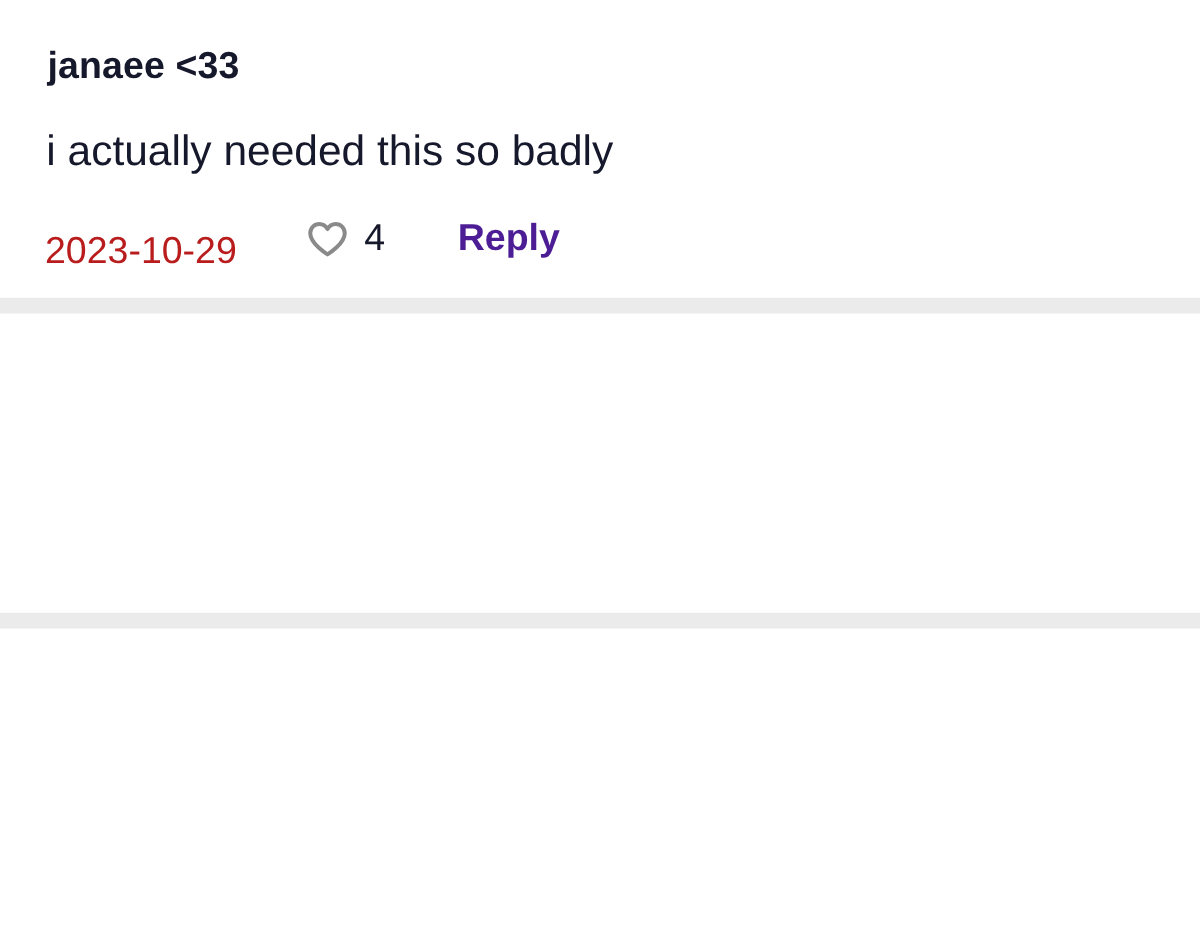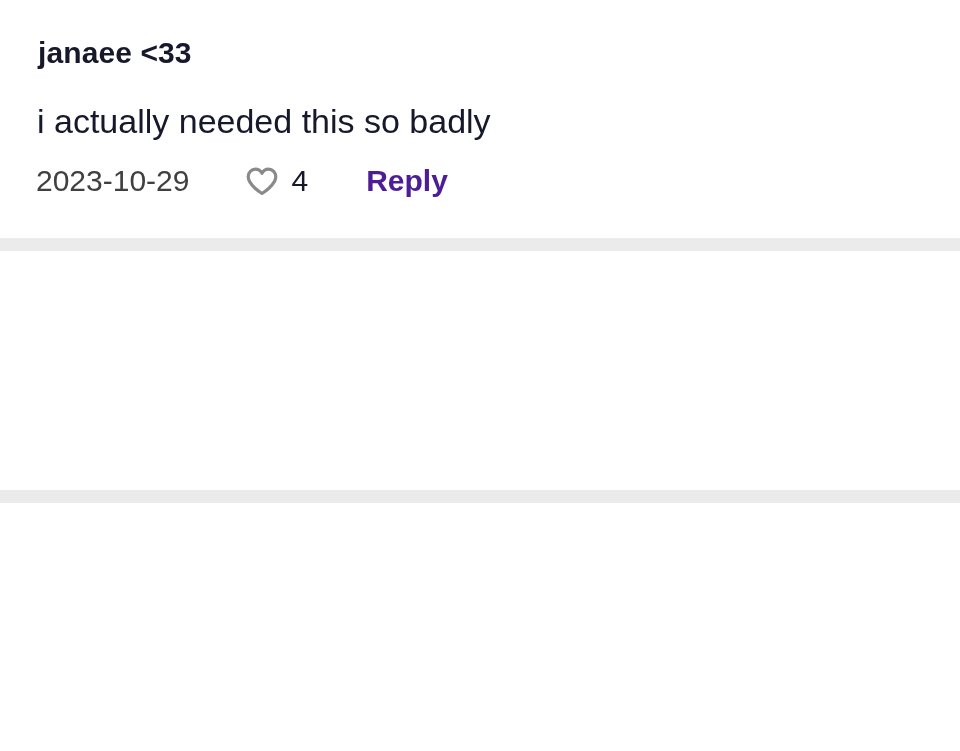--- a/index.html
+++ b/index.html
@@ -40,22 +40,23 @@
     white-space: nowrap;
   }
 
   .comment-meta {
     display: flex;
     align-items: center;
     white-space: nowrap;
   }
 
   .comment-date {
-    color: #404040;
+    color: #b91c1c;
     white-space: nowrap;
+    margin-top: 20px;
   }
 
   .like-group {
     display: flex;
     align-items: center;
     white-space: nowrap;
   }
 
   .heart-icon {
     display: inline-block;

